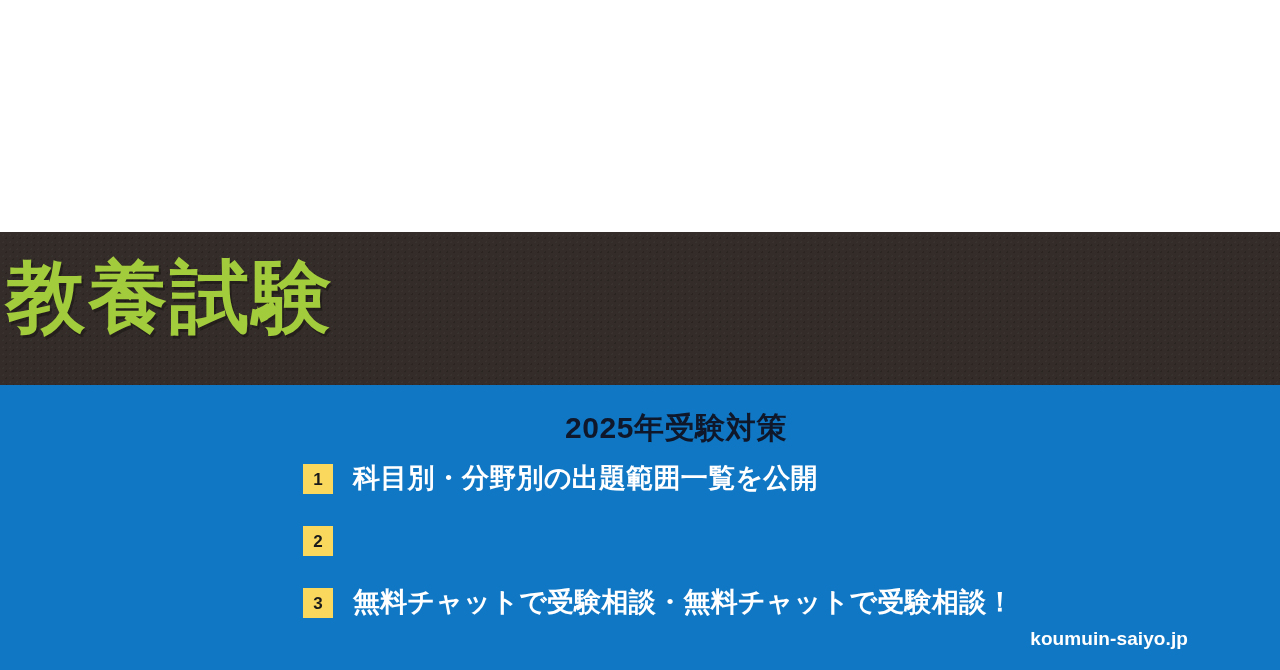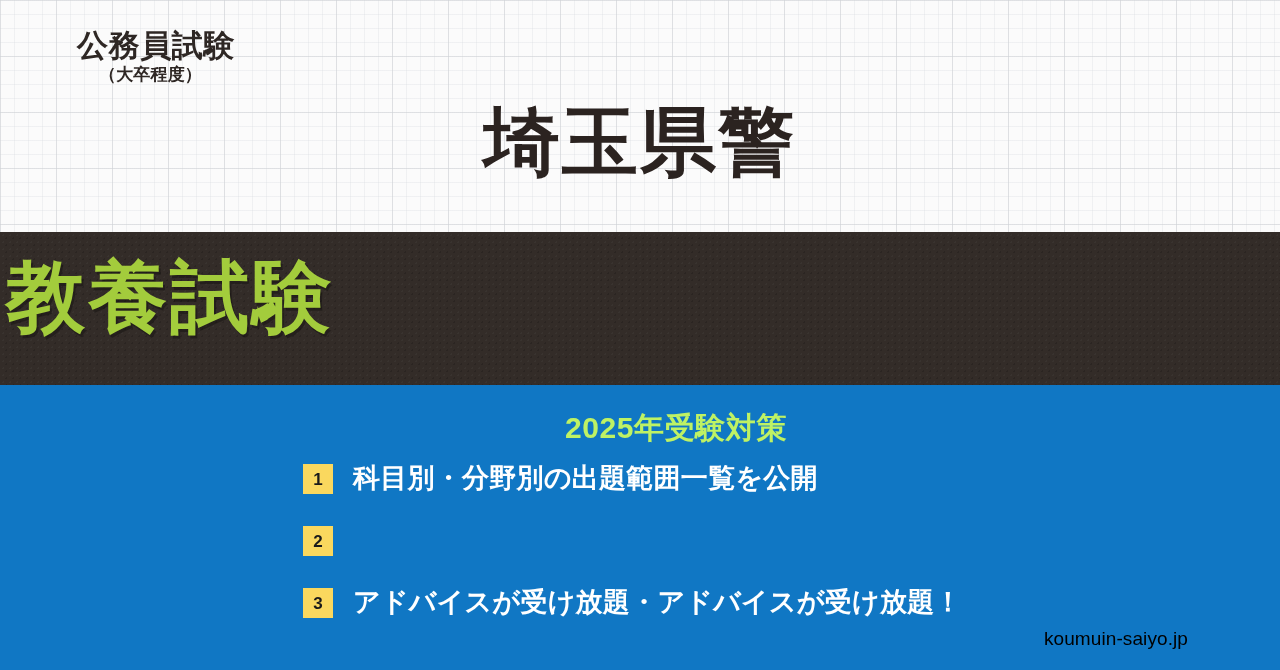--- a/index.html
+++ b/index.html
@@ -120,21 +120,21 @@
   }
 
   .year-heading {
     position: absolute;
     left: 296px;
     top: 26px;
     width: 760px;
     text-align: center;
     font-size: 30px;
     font-weight: 700;
-    color: #bef264;
+    color: #0f172a;
     letter-spacing: 0.02em;
     line-height: 1.1;
     white-space: nowrap;
   }
 
   .points {
     position: absolute;
     left: 303px;
     top: 78px;
     width: 900px;
@@ -170,42 +170,33 @@
     letter-spacing: 0.01em;
     line-height: 1.1;
     white-space: nowrap;
   }
 
   .site-url {
     position: absolute;
     right: 92px;
     bottom: 20px;
     font-size: 19px;
-    font-weight: 400;
-    color: #000000;
+    font-weight: 700;
+    color: #ffffff;
     letter-spacing: 0.005em;
     line-height: 1.1;
     white-space: nowrap;
     text-align: center;
   }
 </style>
 </head>
 <body>
 
 <div class="banner">
 
-  <div class="top-section">
-
-    <div class="kicker">
-      <div class="kicker-main">公務員試験</div>
-      <div class="kicker-sub">（大卒程度）</div>
-    </div>
-
-    <div class="main-title">埼玉県警</div>
-  </div>
 
   <div class="dark-section">
     <div class="exam-title">教養試験</div>
   </div>
 
   <div class="blue-section">
 
     <div class="year-heading">2025年受験対策</div>
 
     <div class="points">
@@ -214,21 +205,21 @@
         <span class="point-badge">1</span>
         <span class="point-text">科目別・分野別の出題範囲一覧を公開</span>
       </div>
 
       <div class="point-row">
         <span class="point-badge">2</span>
       </div>
 
       <div class="point-row">
         <span class="point-badge">3</span>
-        <span class="point-text">アドバイスが受け放題・アドバイスが受け放題！</span>
+        <span class="point-text">無料チャットで受験相談・無料チャットで受験相談！</span>
       </div>
 
     </div>
 
     <div class="site-url">koumuin-saiyo.jp</div>
   </div>
 
 </div>
 
 </body></html>

